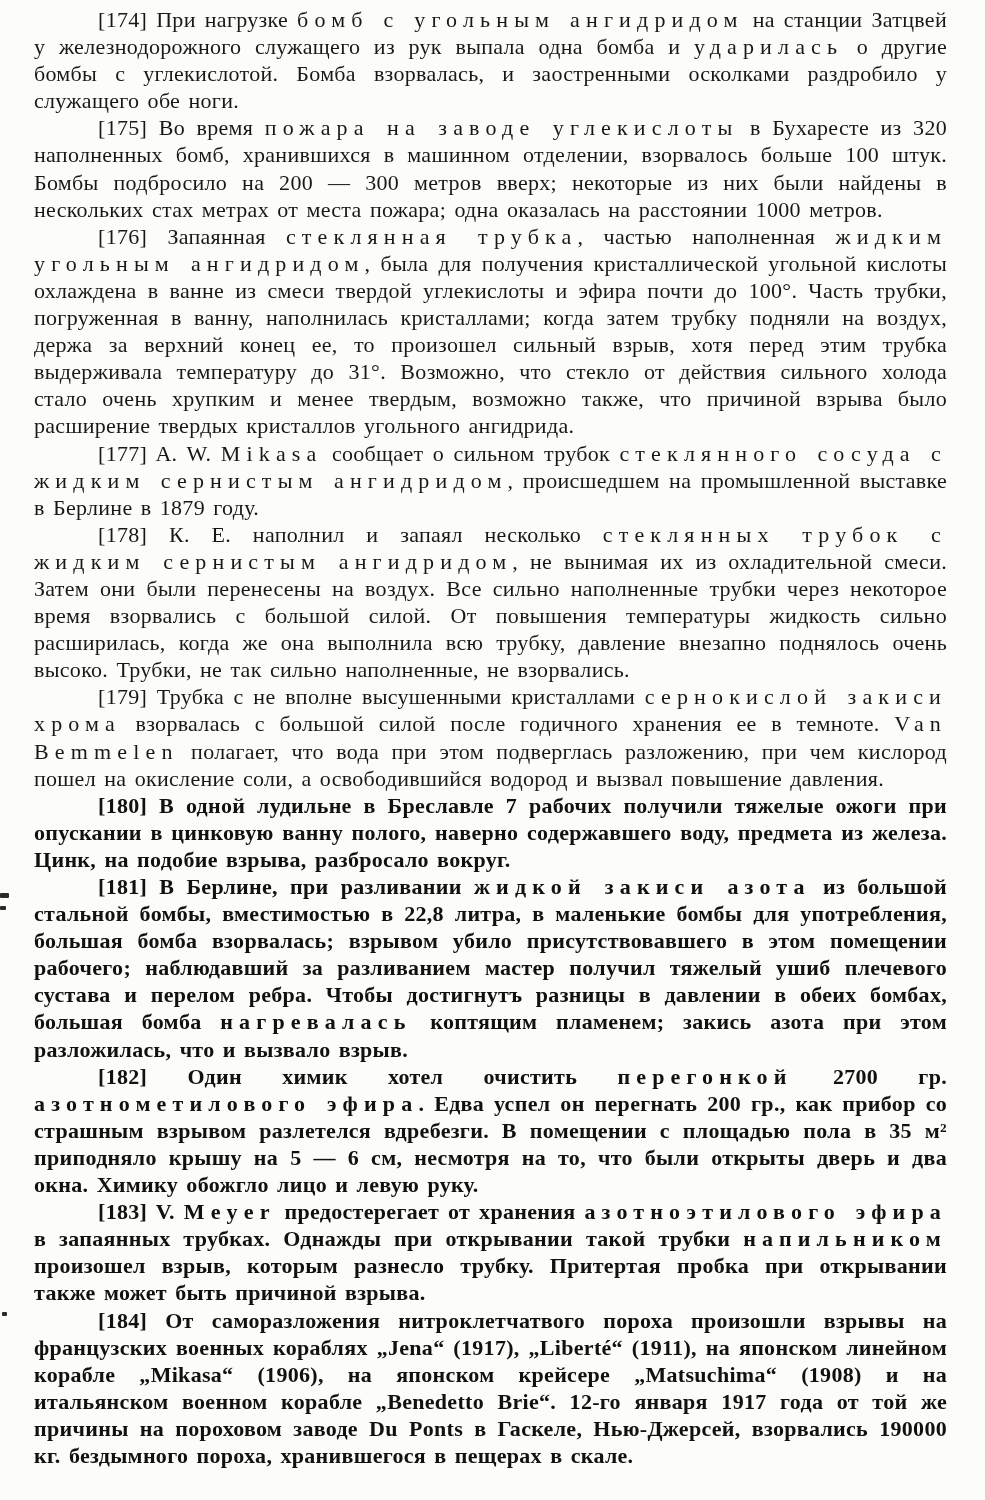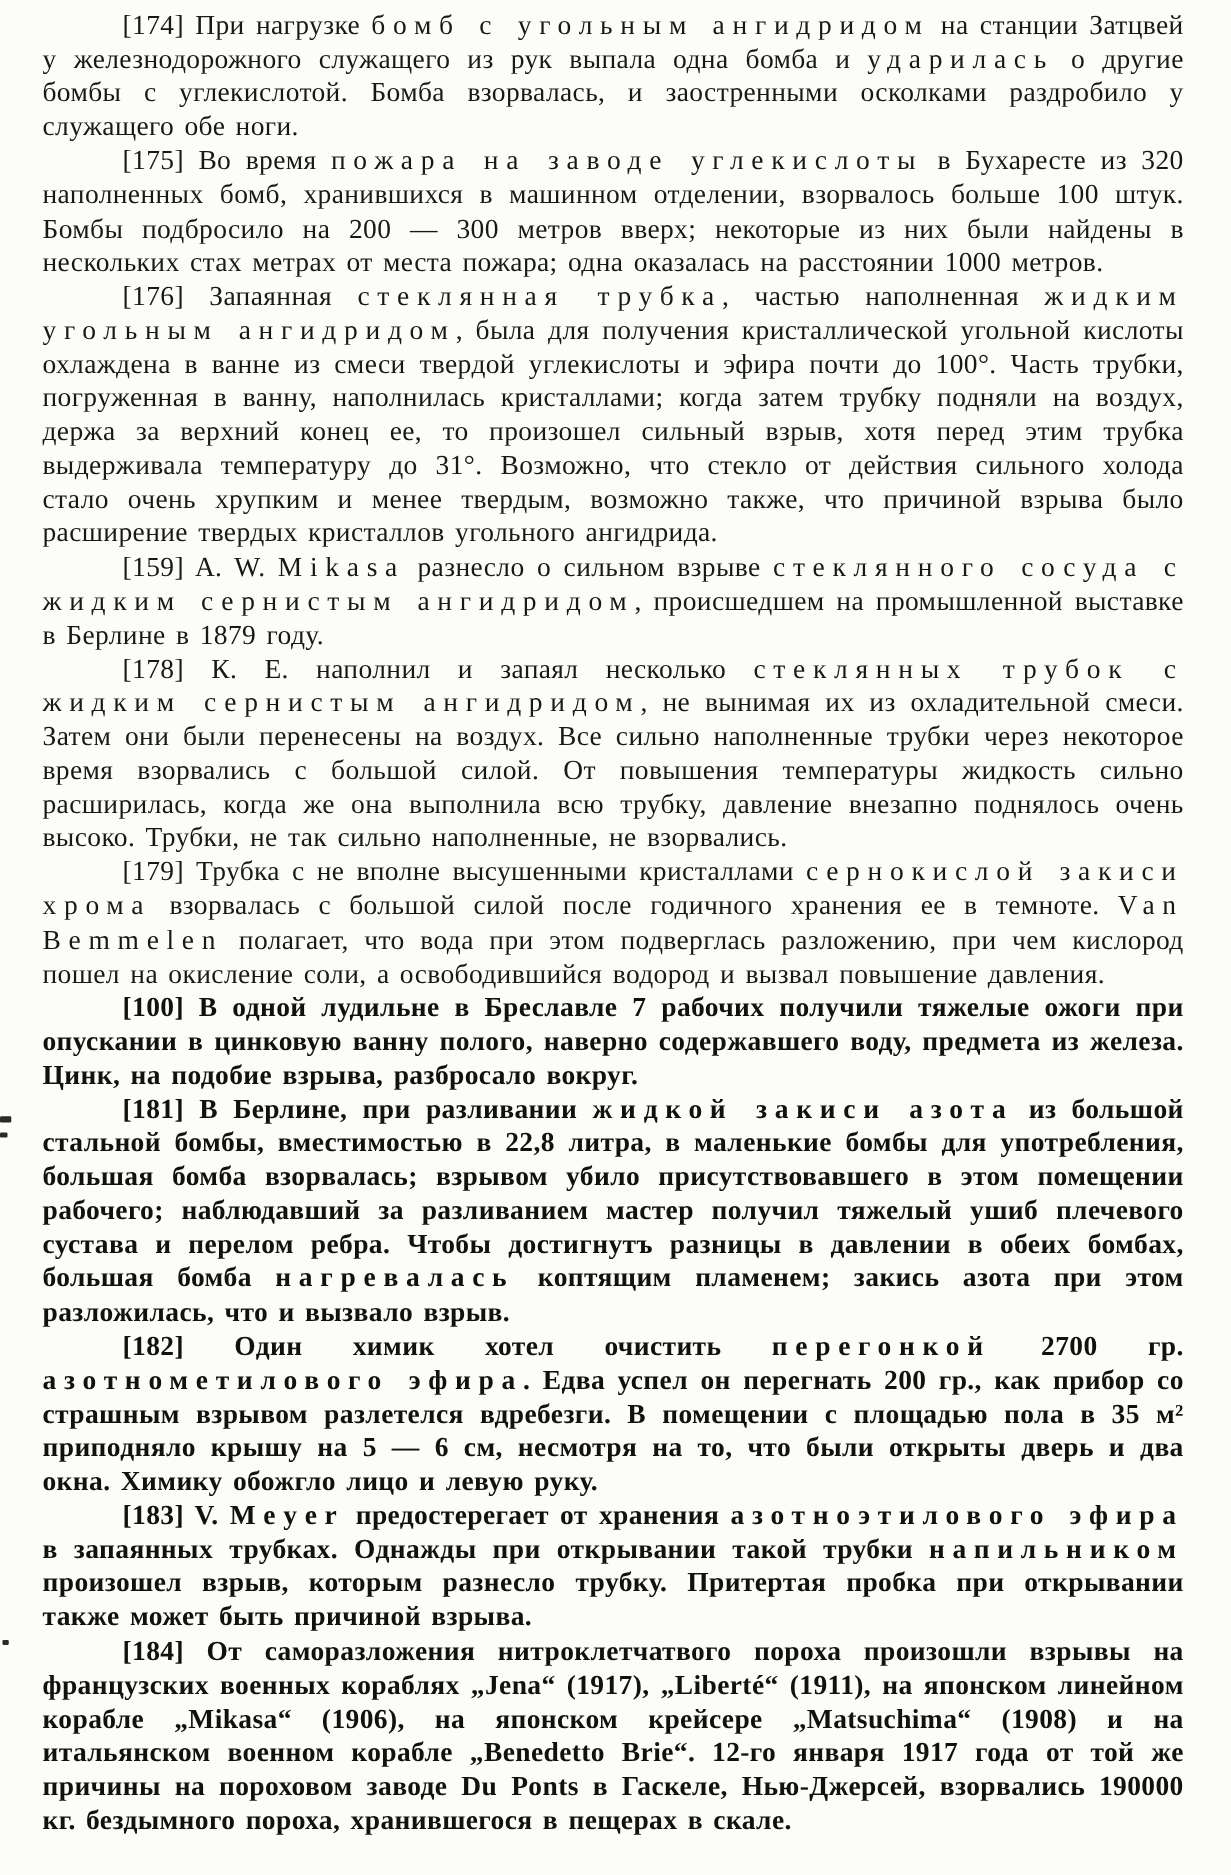--- a/index.html
+++ b/index.html
@@ -51,22 +51,22 @@
 <body>
 
 <div class="page">
   <div class="speck speck-1"></div>
   <div class="speck speck-2"></div>
   <div class="speck speck-3"></div>
   <div id="doc-body">
       <p class="para"><span class="pnum">[174]</span> <span class="plain">При нагрузке </span><span class="spaced">бомб с угольным ангидридом</span><span class="plain"> на станции Затцвей у железнодорожного служащего из рук выпала одна бомба и </span><span class="spaced">ударилась</span><span class="plain"> о другие бомбы с углекислотой. Бомба взорвалась, и заостренными осколками раздробило у служащего обе ноги.</span></p>
       <p class="para"><span class="pnum">[175]</span> <span class="plain">Во время </span><span class="spaced">пожара на заводе углекислоты</span><span class="plain"> в Бухаресте из 320 наполненных бомб, хранившихся в машинном отделении, взорвалось больше 100 штук. Бомбы подбросило на 200 — 300 метров вверх; некоторые из них были найдены в нескольких стах метрах от места пожара; одна оказалась на расстоянии 1000 метров.</span></p>
       <p class="para"><span class="pnum">[176]</span> <span class="plain">Запаянная </span><span class="spaced">стеклянная трубка</span><span class="plain">, частью наполненная </span><span class="spaced">жидким угольным ангидридом</span><span class="plain">, была для получения кристаллической угольной кислоты охлаждена в ванне из смеси твердой углекислоты и эфира почти до 100°. Часть трубки, погруженная в ванну, наполнилась кристаллами; когда затем трубку подняли на воздух, держа за верхний конец ее, то произошел сильный взрыв, хотя перед этим трубка выдерживала температуру до 31°. Возможно, что стекло от действия сильного холода стало очень хрупким и менее твердым, возможно также, что причиной взрыва было расширение твердых кристаллов угольного ангидрида.</span></p>
-      <p class="para"><span class="pnum">[159]</span> <span class="plain">A. W. </span><span class="spaced">Mikasa</span><span class="plain"> разнесло о сильном взрыве </span><span class="spaced">стеклянного сосуда с жидким сернистым ангидридом</span><span class="plain">, происшедшем на промышленной выставке в Берлине в 1879 году.</span></p>
+      <p class="para"><span class="pnum">[177]</span> <span class="plain">A. W. </span><span class="spaced">Mikasa</span><span class="plain"> сообщает о сильном трубок </span><span class="spaced">стеклянного сосуда с жидким сернистым ангидридом</span><span class="plain">, происшедшем на промышленной выставке в Берлине в 1879 году.</span></p>
       <p class="para"><span class="pnum">[178]</span> <span class="plain">К. Е. наполнил и запаял несколько </span><span class="spaced">стеклянных трубок с жидким сернистым ангидридом</span><span class="plain">, не вынимая их из охладительной смеси. Затем они были перенесены на воздух. Все сильно наполненные трубки через некоторое время взорвались с большой силой. От повышения температуры жидкость сильно расширилась, когда же она выполнила всю трубку, давление внезапно поднялось очень высоко. Трубки, не так сильно наполненные, не взорвались.</span></p>
       <p class="para"><span class="pnum">[179]</span> <span class="plain">Трубка с не вполне высушенными кристаллами </span><span class="spaced">сернокислой закиси хрома</span><span class="plain"> взорвалась с большой силой после годичного хранения ее в темноте. </span><span class="spaced">Van Bemmelen</span><span class="plain"> полагает, что вода при этом подверглась разложению, при чем кислород пошел на окисление соли, а освободившийся водород и вызвал повышение давления.</span></p>
-      <p class="para bold"><span class="pnum">[100]</span> <span class="plain">В одной лудильне в Бреславле 7 рабочих получили тяжелые ожоги при опускании в цинковую ванну полого, наверно содержавшего воду, предмета из железа. Цинк, на подобие взрыва, разбросало вокруг.</span></p>
+      <p class="para bold"><span class="pnum">[180]</span> <span class="plain">В одной лудильне в Бреславле 7 рабочих получили тяжелые ожоги при опускании в цинковую ванну полого, наверно содержавшего воду, предмета из железа. Цинк, на подобие взрыва, разбросало вокруг.</span></p>
       <p class="para bold"><span class="pnum">[181]</span> <span class="plain">В Берлине, при разливании </span><span class="spaced">жидкой закиси азота</span><span class="plain"> из большой стальной бомбы, вместимостью в 22,8 литра, в маленькие бомбы для употребления, большая бомба взорвалась; взрывом убило присутствовавшего в этом помещении рабочего; наблюдавший за разливанием мастер получил тяжелый ушиб плечевого сустава и перелом ребра. Чтобы достигнутъ разницы в давлении в обеих бомбах, большая бомба </span><span class="spaced">нагревалась</span><span class="plain"> коптящим пламенем; закись азота при этом разложилась, что и вызвало взрыв.</span></p>
       <p class="para bold"><span class="pnum">[182]</span> <span class="plain">Один химик хотел очистить </span><span class="spaced">перегонкой</span><span class="plain"> 2700 гр. </span><span class="spaced">азотнометилового эфира</span><span class="plain">. Едва успел он перегнать 200 гр., как прибор со страшным взрывом разлетелся вдребезги. В помещении с площадью пола в 35 м² приподняло крышу на 5 — 6 см, несмотря на то, что были открыты дверь и два окна. Химику обожгло лицо и левую руку.</span></p>
       <p class="para bold"><span class="pnum">[183]</span> <span class="plain">V. </span><span class="spaced">Meyer</span><span class="plain"> предостерегает от хранения </span><span class="spaced">азотноэтилового эфира</span><span class="plain"> в запаянных трубках. Однажды при открывании такой трубки </span><span class="spaced">напильником</span><span class="plain"> произошел взрыв, которым разнесло трубку. Притертая пробка при открывании также может быть причиной взрыва.</span></p>
       <p class="para bold"><span class="pnum">[184]</span> <span class="plain">От саморазложения нитроклетчатвого пороха произошли взрывы на французских военных кораблях „Jena“ (1917), „Liberté“ (1911), на японском линейном корабле „Mikasa“ (1906), на японском крейсере „Matsuchima“ (1908) и на итальянском военном корабле „Benedetto Brie“. 12-го января 1917 года от той же причины на пороховом заводе Du Ponts в Гаскеле, Нью-Джерсей, взорвались 190000 кг. бездымного пороха, хранившегося в пещерах в скале.</span></p>
     </div>
 </div>
 
 </body></html>

